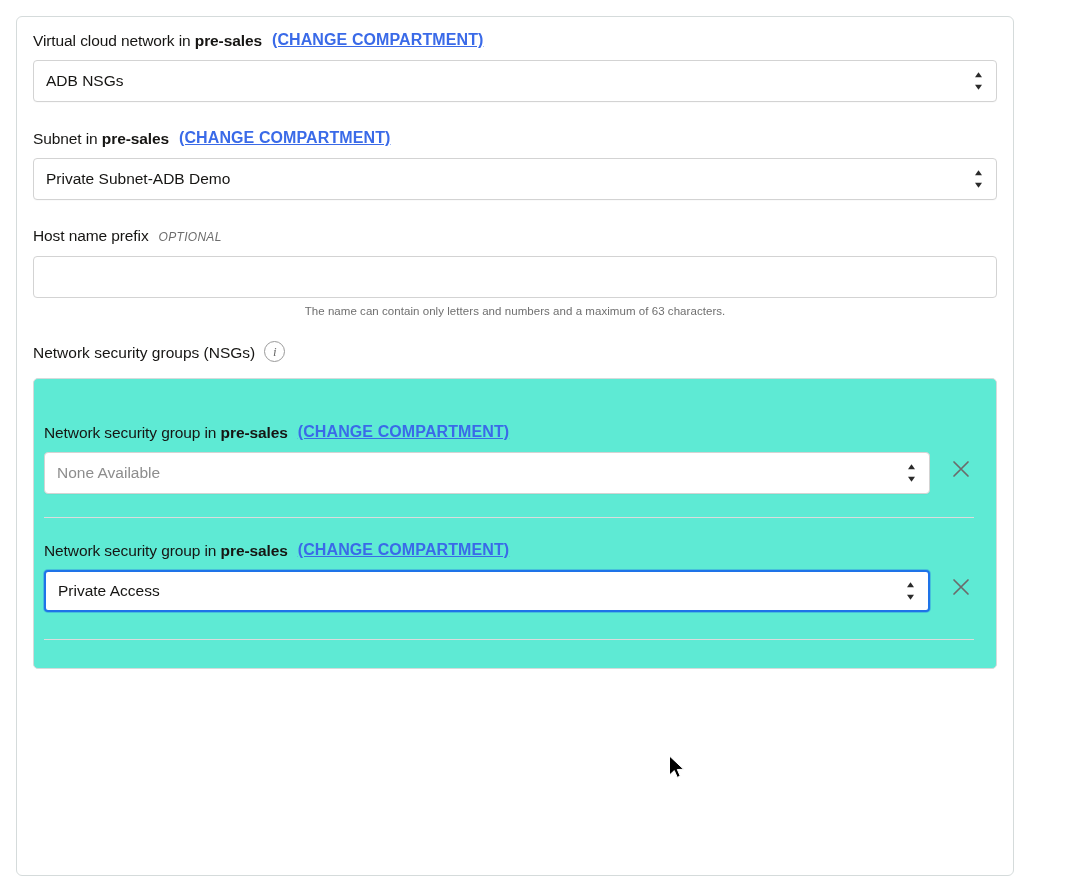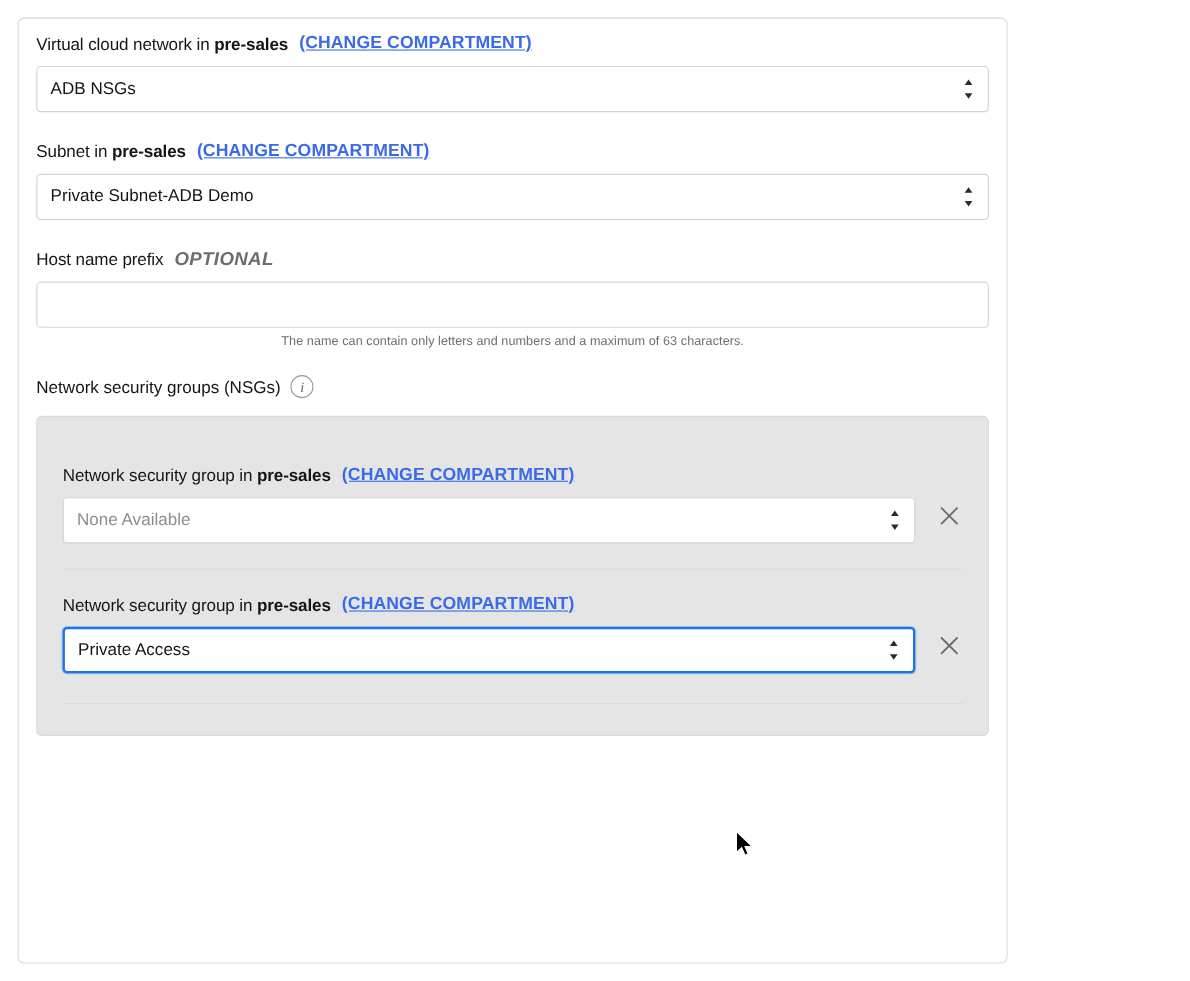--- a/index.html
+++ b/index.html
@@ -15,21 +15,21 @@
     -webkit-font-smoothing: antialiased;
     position: relative;
     overflow: hidden;
   }
 
   
   .card {
     position: absolute;
     left: 16px;
     top: 16px;
-    width: 900px;
+    width: 998px;
     height: 860px;
     box-sizing: border-box;
     border: 1px solid #d5dbdb;
     border-radius: 6px;
     background: #ffffff;
   }
 
   .card-inner {
     position: absolute;
     left: 16px;
@@ -59,23 +59,23 @@
     font-weight: 700;
     color: #3a6ae8;
     text-decoration: underline;
     letter-spacing: 0.1px;
     cursor: pointer;
     white-space: nowrap;
     position: relative;
     top: -1px;
   }
   .optional-tag {
-    font-size: 17px;
+    font-size: 12px;
     font-style: italic;
-    font-weight: 700;
+    font-weight: 400;
     color: #6d6d6d;
     letter-spacing: 0.3px;
   }
 
   
   .select-box {
     position: relative;
     box-sizing: border-box;
     height: 42px;
     border: 1px solid #d3d3d3;
@@ -152,22 +152,22 @@
     line-height: 1;
     cursor: pointer;
   }
 
   
   .nsg-panel {
     position: relative;
     box-sizing: border-box;
     border: 1px solid #d5dbdb;
     border-radius: 5px;
-    background: #e5e5e5;
-    padding: 44px 22px 28px 23px;
+    background: #5eead4;
+    padding: 44px 22px 28px 10px;
   }
   .nsg-row {
     position: relative;
     display: flex;
     align-items: flex-start;
   }
   .nsg-row .nsg-field {
     flex: 1;
     min-width: 0;
   }

